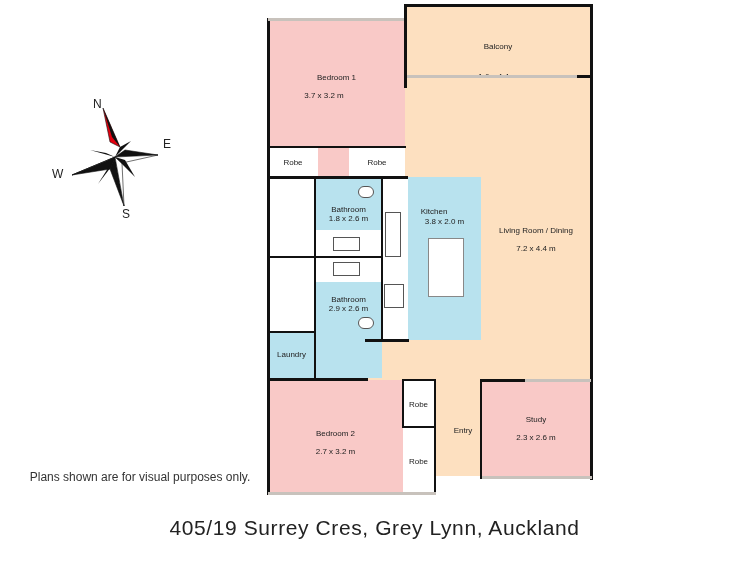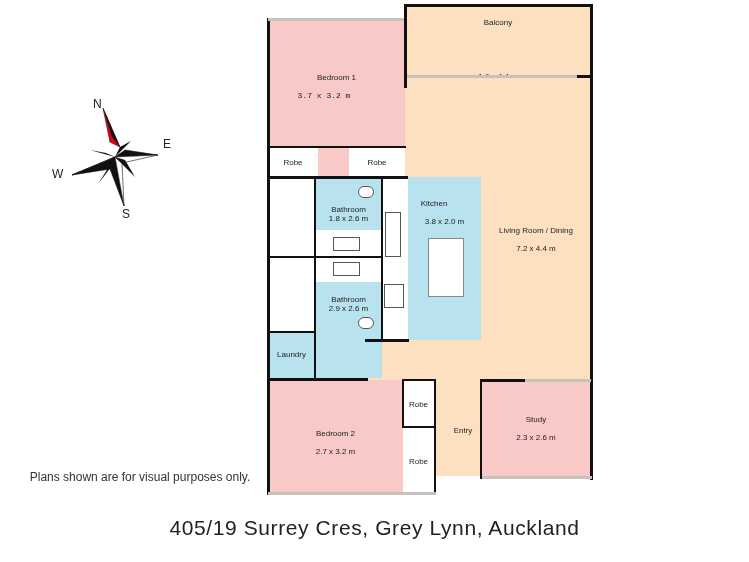--- a/index.html
+++ b/index.html
@@ -17,29 +17,29 @@
   .fixture { position:absolute; border:1px solid #555; background:#fff; box-sizing:border-box; }
   .disclaimer { position:absolute; left:20px; top:472px; width:240px; font-size:12px; line-height:10px; text-align:center; color:#333; }
   .address { position:absolute; left:0; top:516px; width:749px; text-align:center; font-size:21px; color:#222; letter-spacing:0.6px; }
 </style>
 </head>
 <body>
 
 <div class="abs" style="left:0;top:0;width:749px;height:510px;">
 
   <div class="room peach" style="left:405px;top:5px;width:186px;height:72px;"></div>
-  <div class="lbl" style="left:405px;top:18px;width:186px;">Balcony</div>
+  <div class="lbl" style="left:405px;top:42px;width:186px;">Balcony</div>
   <div class="lbl" style="left:405px;top:48px;width:186px;margin-top:24px;">1.6 x 4.4 m</div>
 
   <div class="room peach" style="left:405px;top:77px;width:186px;height:303px;"></div>
   <div class="room peach" style="left:365px;top:340px;width:115px;height:136px;"></div>
 
   <div class="room pink" style="left:268px;top:20px;width:137px;height:157px;"></div>
   <div class="lbl" style="left:268px;top:73px;width:137px;">Bedroom 1</div>
-  <div class="lbl" style="left:268px;top:91px;width:112px;font-family:Liberation Mono, monospace;">3.7 x 3.2 m</div>
+  <div class="lbl" style="left:268px;top:91px;width:112px;">3.7 x 3.2 m</div>
 
   <div class="room white" style="left:268px;top:147px;width:50px;height:30px;"></div>
   <div class="lbl" style="left:268px;top:158px;width:50px;">Robe</div>
   <div class="room white" style="left:349px;top:147px;width:56px;height:30px;"></div>
   <div class="lbl" style="left:349px;top:158px;width:56px;">Robe</div>
 
   <div class="room white" style="left:268px;top:177px;width:47px;height:155px;"></div>
 
   <div class="room blue" style="left:315px;top:177px;width:67px;height:53px;"></div>
   <div class="lbl" style="left:315px;top:205px;width:67px;">Bathroom</div>
@@ -54,21 +54,21 @@
   <div class="fixture" style="left:358px;top:317px;width:16px;height:12px;border-radius:8px;"></div>
 
   <div class="room blue" style="left:268px;top:332px;width:47px;height:46px;"></div>
   <div class="lbl" style="left:268px;top:350px;width:47px;">Laundry</div>
 
   <div class="room white" style="left:382px;top:177px;width:26px;height:163px;"></div>
   <div class="fixture" style="left:385px;top:212px;width:16px;height:45px;"></div>
   <div class="fixture" style="left:384px;top:284px;width:20px;height:24px;"></div>
 
   <div class="room blue" style="left:408px;top:177px;width:73px;height:163px;"></div>
-  <div class="lbl" style="left:408px;top:199px;width:52px;">Kitchen</div>
+  <div class="lbl" style="left:408px;top:207px;width:52px;">Kitchen</div>
   <div class="lbl" style="left:408px;top:217px;width:73px;">3.8 x 2.0 m</div>
   <div class="fixture" style="left:428px;top:238px;width:36px;height:59px;border-color:#888;"></div>
 
   <div class="lbl" style="left:481px;top:226px;width:110px;">Living Room / Dining</div>
   <div class="lbl" style="left:481px;top:244px;width:110px;">7.2 x 4.4 m</div>
 
   <div class="room pink" style="left:268px;top:380px;width:135px;height:113px;"></div>
   <div class="lbl" style="left:268px;top:429px;width:135px;">Bedroom 2</div>
   <div class="lbl" style="left:268px;top:447px;width:135px;">2.7 x 3.2 m</div>
 

